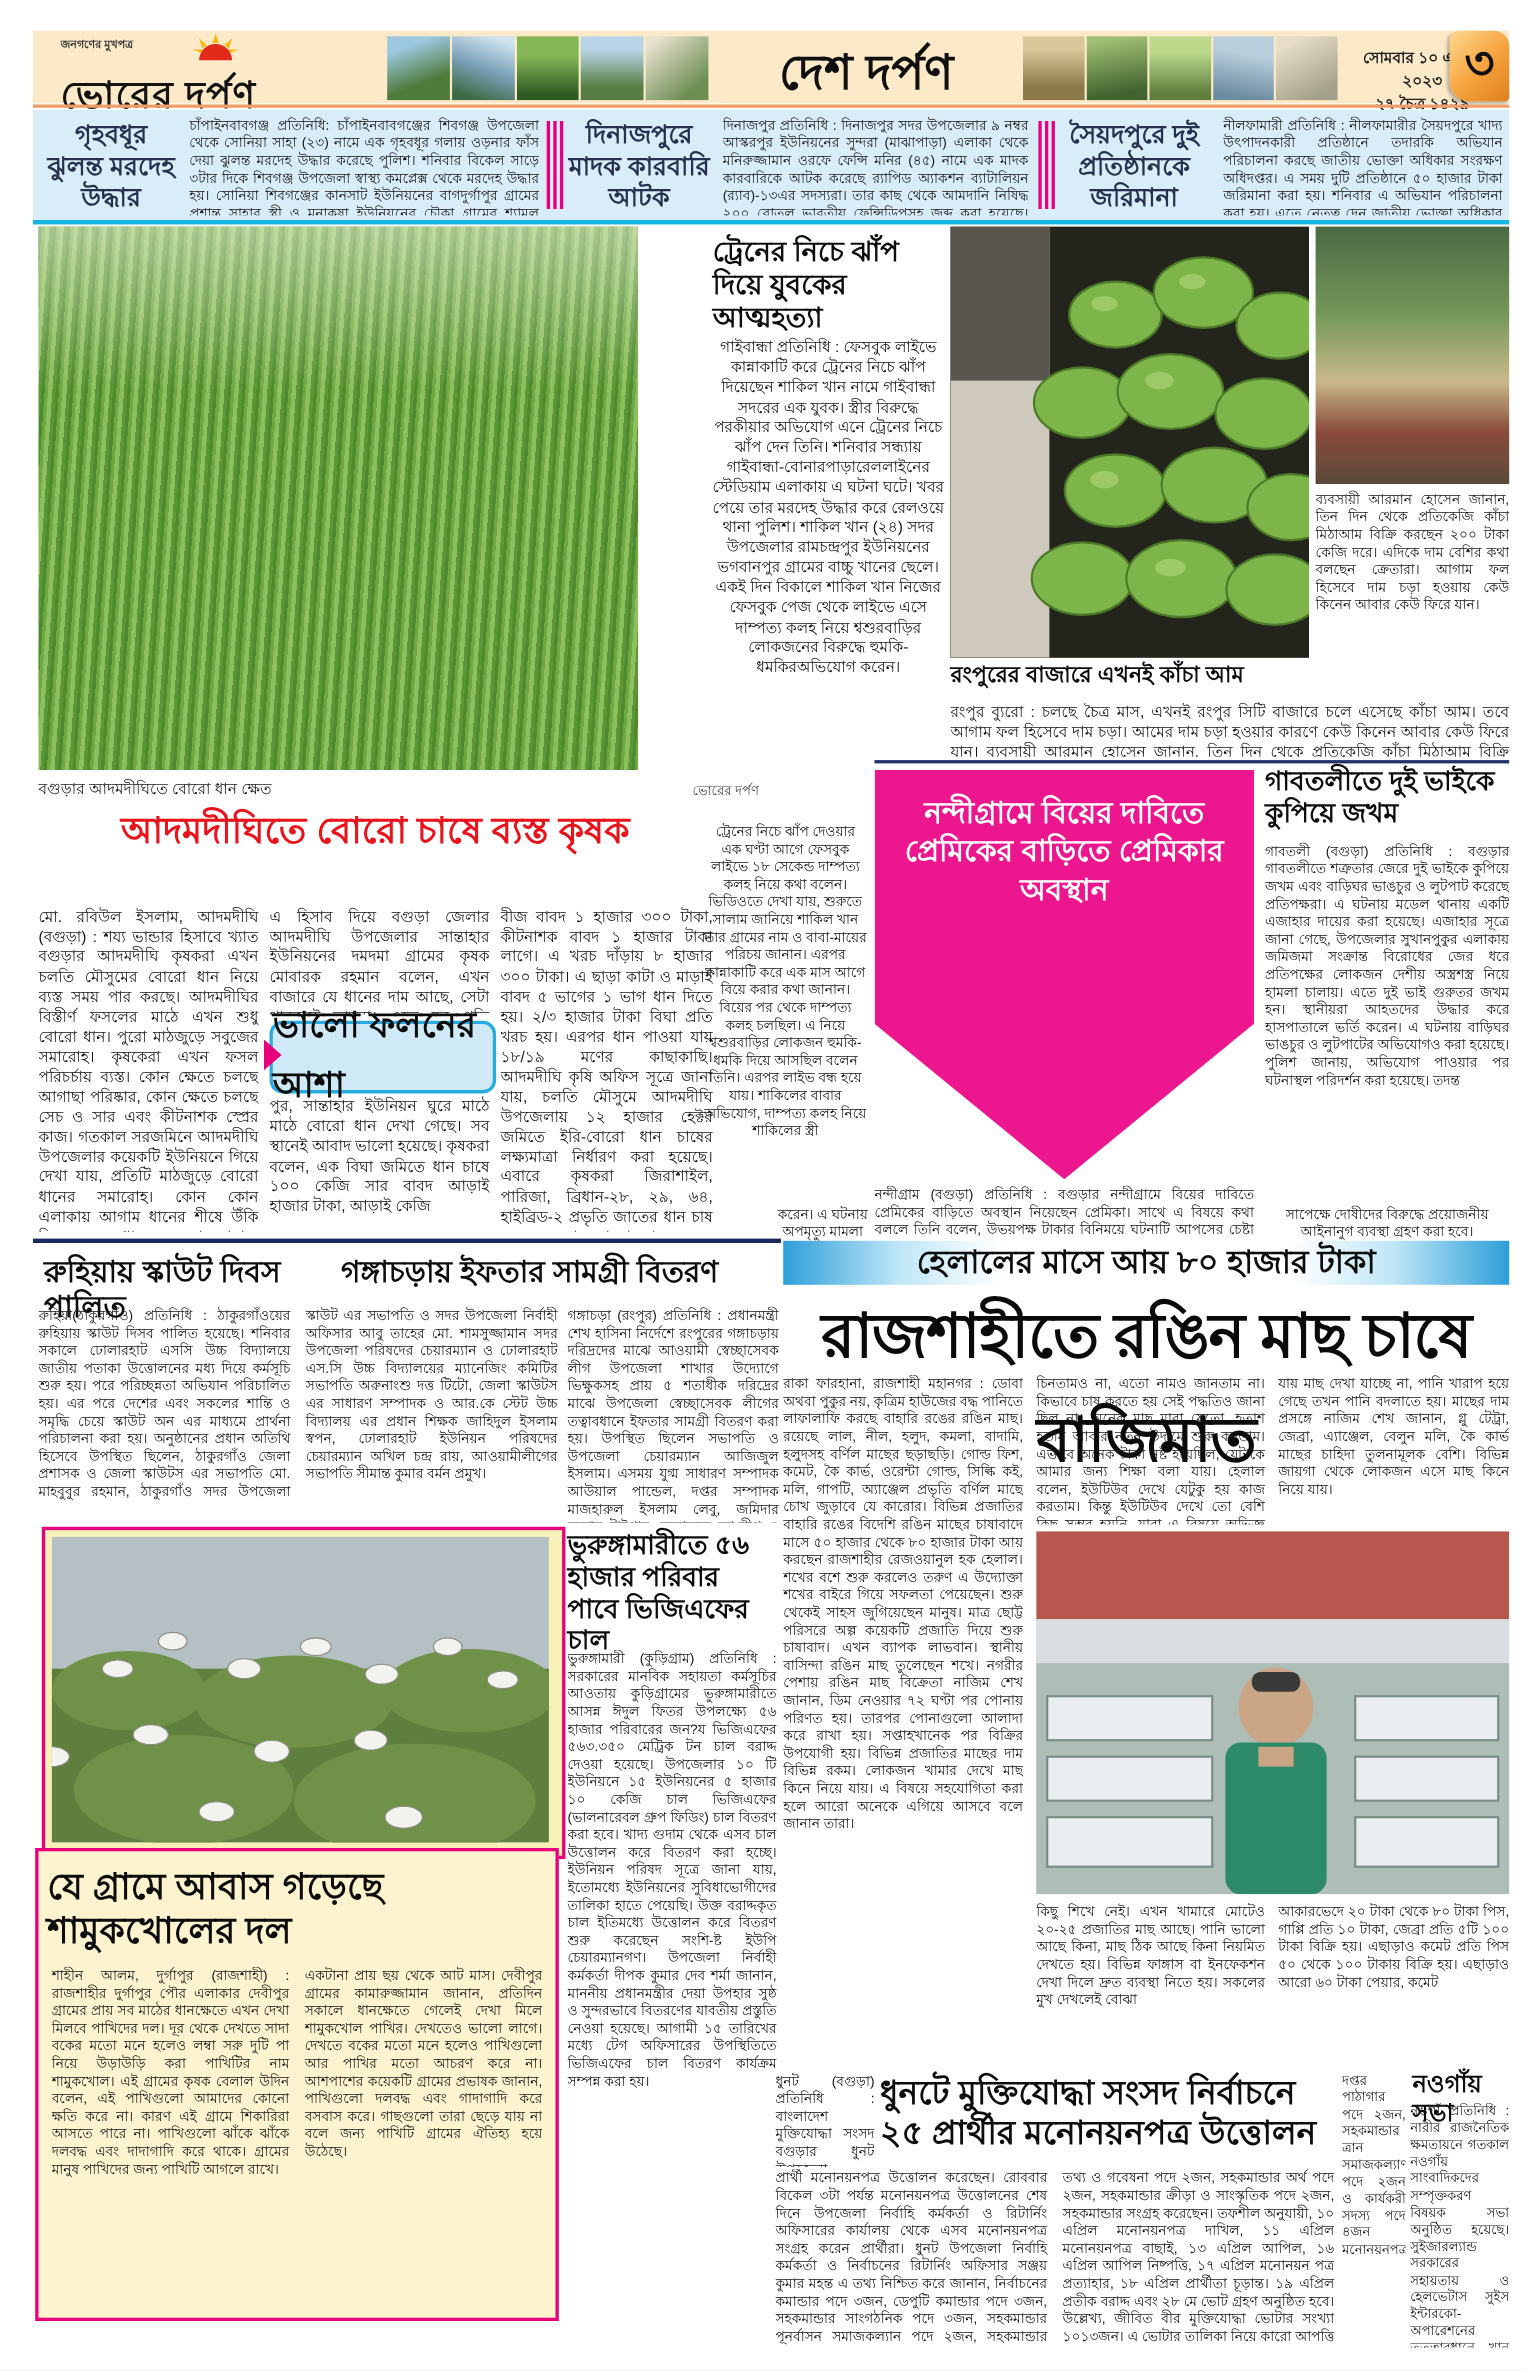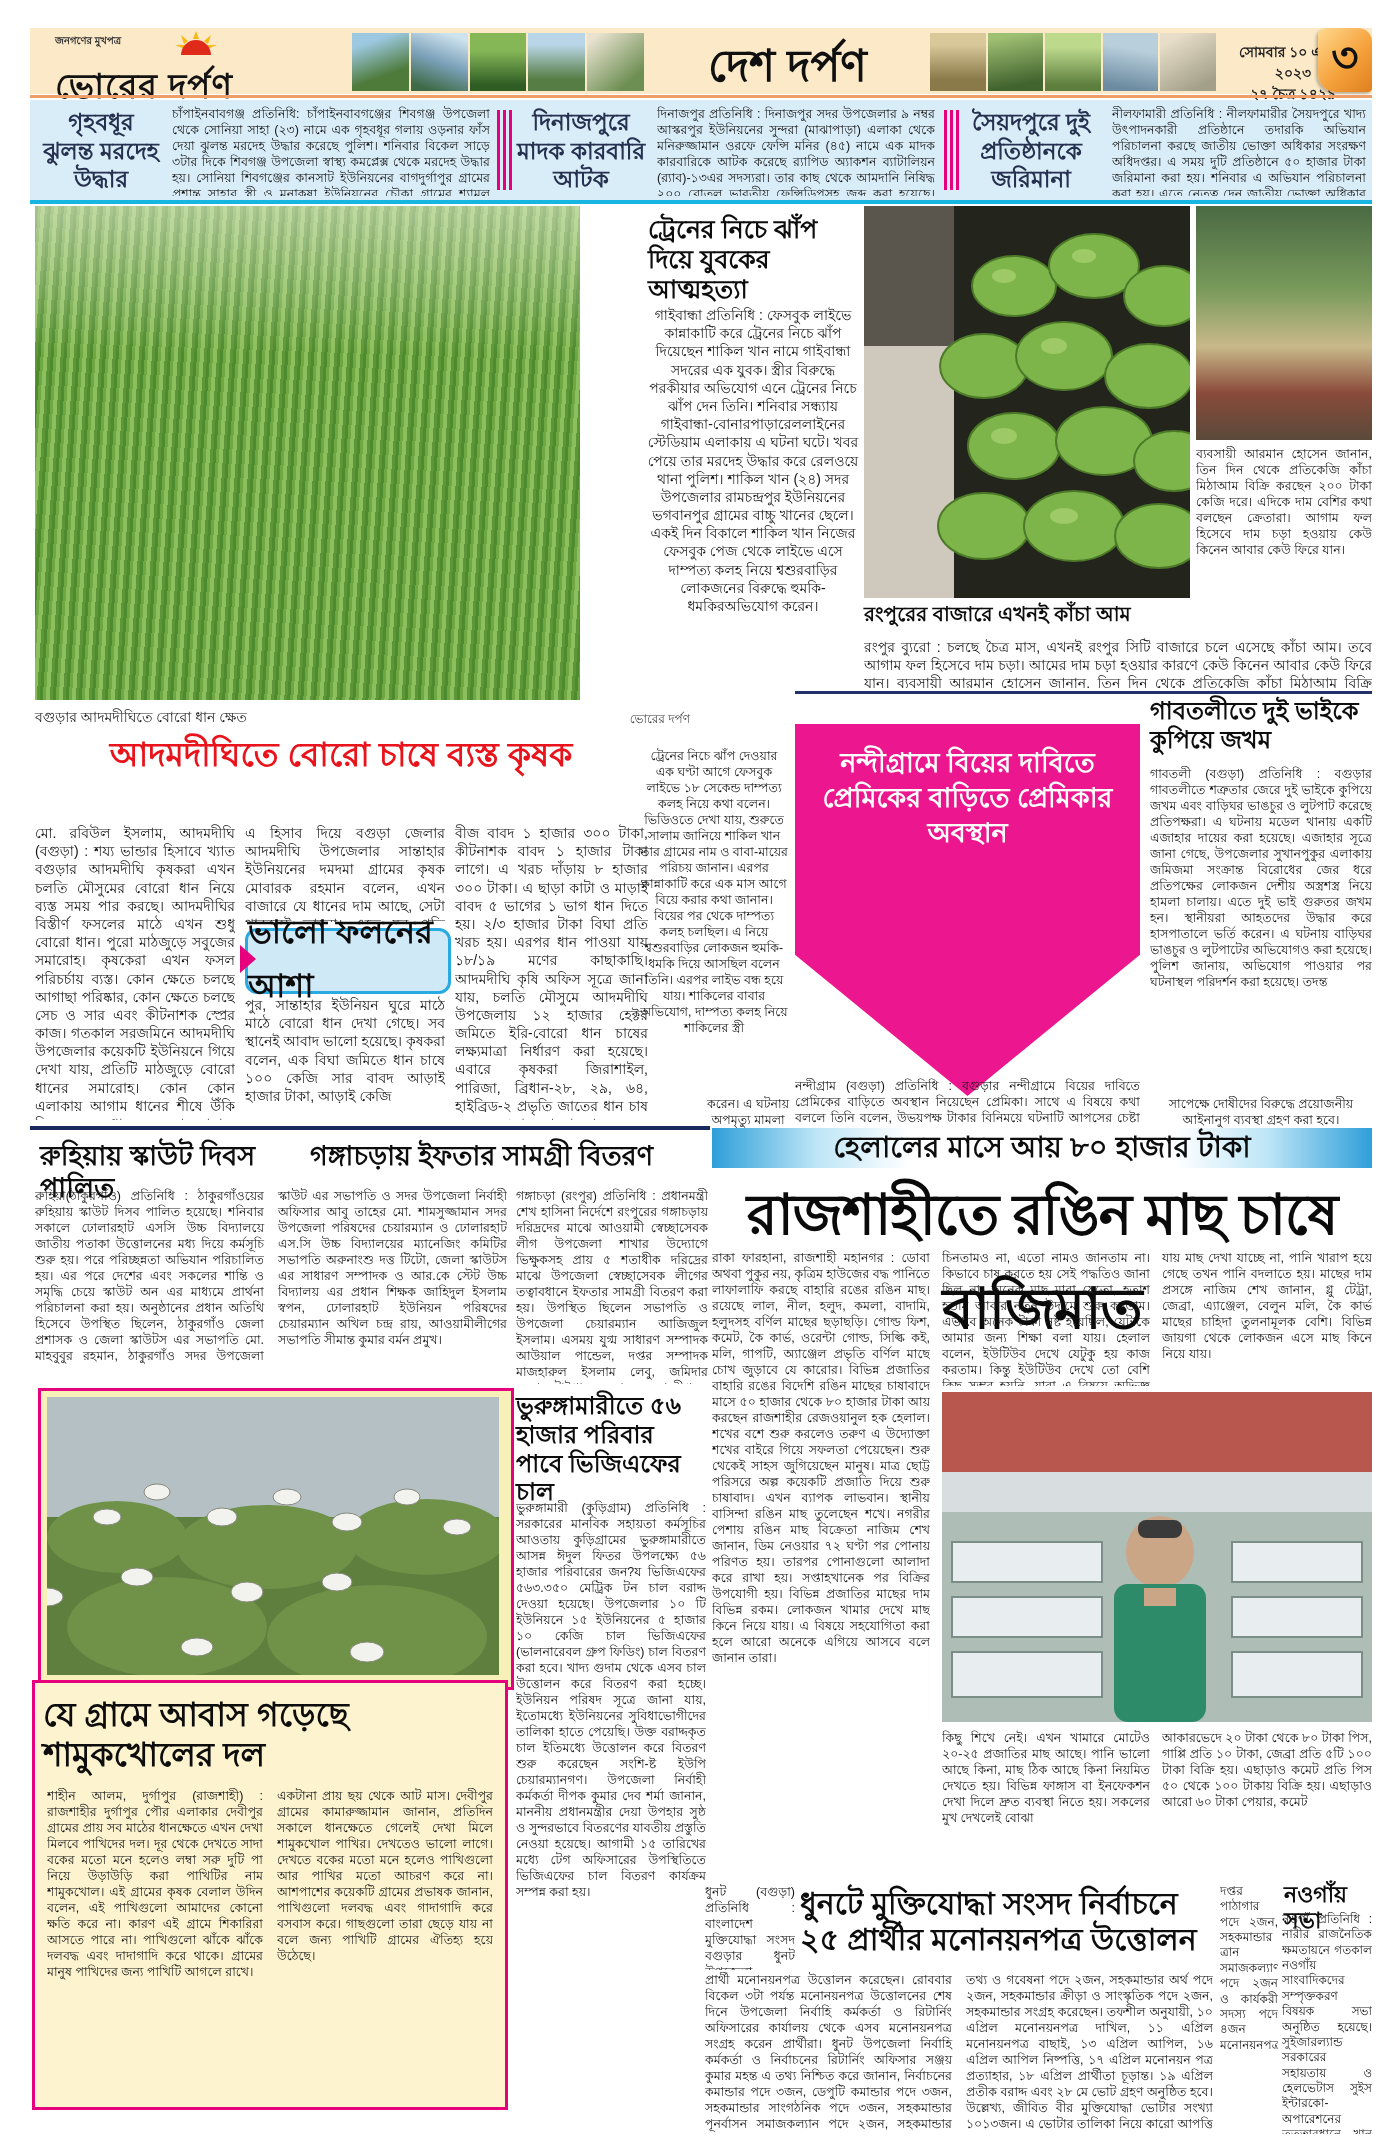--- a/index.html
+++ b/index.html
@@ -30,21 +30,21 @@
      repeating-linear-gradient(94deg,#4e8a2e 0 3px,#6fa843 3px 6px,#8cbf5d 6px 10px,#5d9636 10px 13px);}
   .cap{font-size:14px;color:#222;}
   .credit{font-size:12px;color:#444;}
   .leadhead{font-size:33px;font-weight:bold;color:#e8131b;line-height:1.05;text-align:center;}
   .goodbox{background:#cfe9f7;border:3px solid #29abe2;border-radius:12px;
            display:flex;align-items:center;justify-content:center;}
   .goodbox .arrow{position:absolute;left:-8px;top:14px;width:0;height:0;
            border-top:14px solid transparent;border-bottom:14px solid transparent;border-left:16px solid #e6007e;}
   .goodboxlabel{font-size:32px;font-weight:bold;color:#0c0c0c;}
   .subhead{font-weight:bold;color:#0d0d0d;line-height:1.2;}
-  .pinkbox{background:#ec168e;clip-path:polygon(0 0,100% 0,100% 62%,50% 100%,0 62%);margin-top:24px;}
+  .pinkbox{background:#ec168e;clip-path:polygon(0 0,100% 0,100% 62%,50% 100%,0 62%);}
   .pinkboxhead{font-size:27px;font-weight:bold;color:#ffffff;text-align:center;line-height:1.3;}
   .navyrule{background:#22306b;}
   .divider{background:#1b2a5e;}
   .kickerbar{background:linear-gradient(90deg,#2e9fd9 0%,#bfe6f7 16%,#ffffff 30%,#ffffff 70%,#bfe6f7 84%,#2e9fd9 100%);
              display:flex;align-items:center;justify-content:center;}
   .kickertext{font-size:29px;font-weight:bold;color:#0d0d0d;}
   .fishhead{font-size:56px;font-weight:bold;color:#0a0a0a;text-align:center;letter-spacing:-1px;}
   .yellowmod{background:#fdf4cf;border:3px solid #e6007e;}
   .birdframe{background:#f7f0b9;border:3px solid #e6007e;padding:6px;}
   .cols2{column-count:2;column-gap:14px;}

